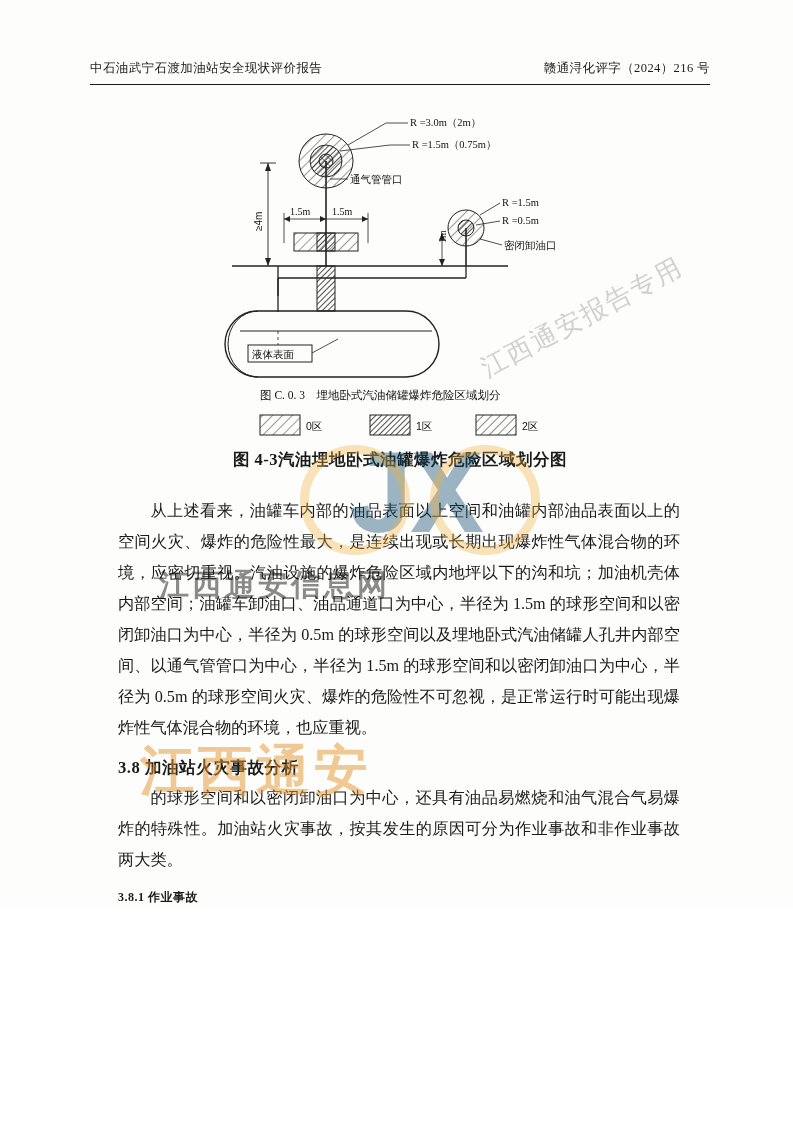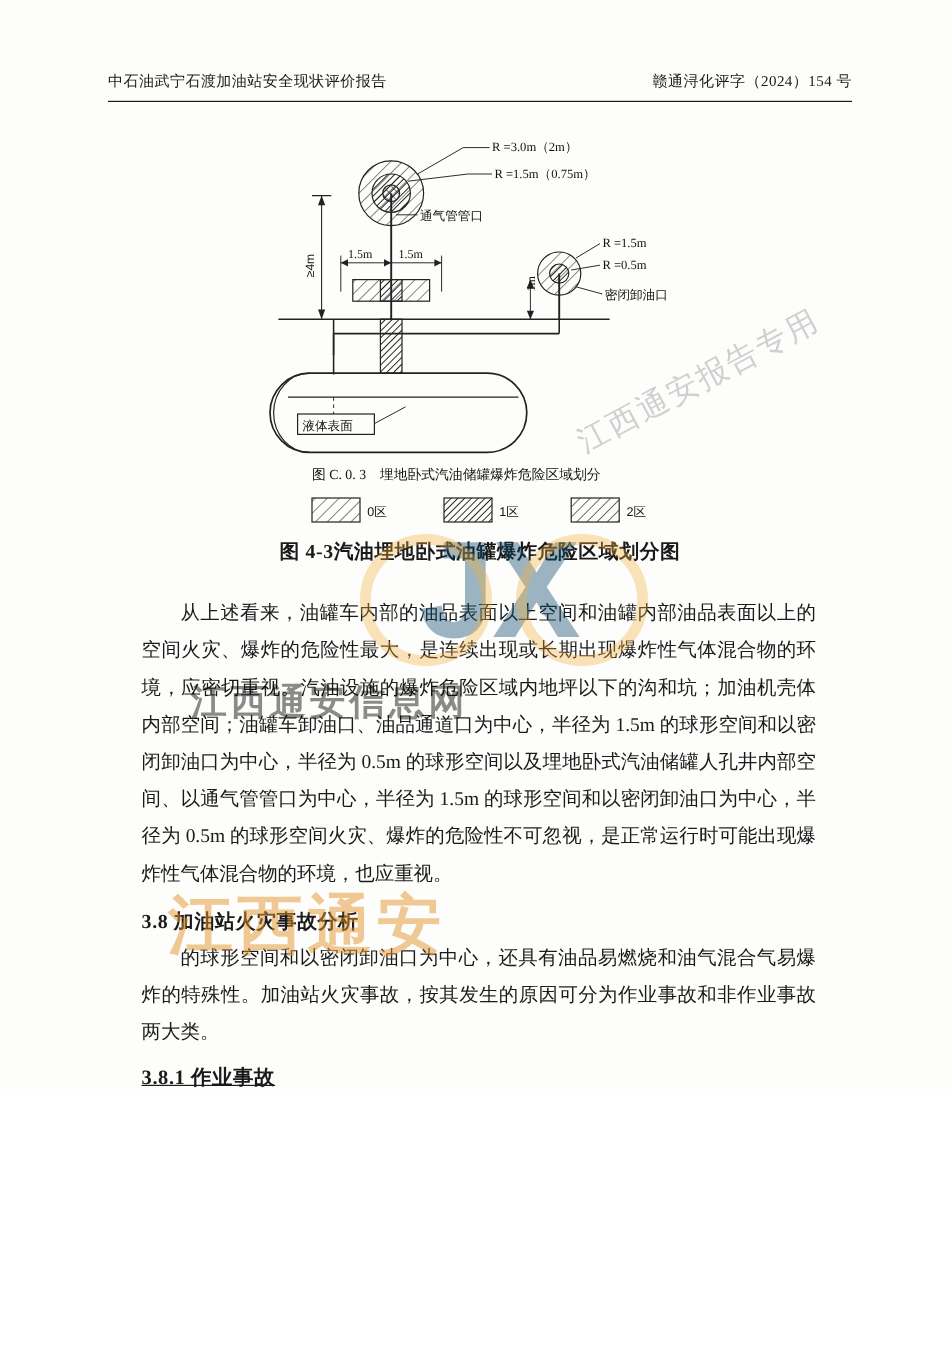--- a/index.html
+++ b/index.html
@@ -74,24 +74,23 @@
   }
   .para { margin: 0 0 0 0; text-indent: 2em; }
   .h2 {
     font-weight: bold;
     font-size: 16.6px;
     margin: 8px 0 0 0;
     letter-spacing: 0.5px;
   }
   .h3 {
     font-weight: bold;
-    font-size: 17px;
+    font-size: 12px;
     margin: 6px 0 0 0;
     letter-spacing: 0.5px;
-    text-decoration: underline;
   }
 
   
   .page-number {
     position: absolute;
     left: 0;
     top: 1038px;
     width: 793px;
     text-align: right;
     font-size: 13px;
@@ -158,21 +157,21 @@
     opacity: 0.35;
   }
 </style>
 </head>
 <body>
 
 <div class="page">
 
   <div class="header">
     <div class="header-left">中石油武宁石渡加油站安全现状评价报告</div>
-    <div class="header-right">赣通浔化评字（2024）154 号</div>
+    <div class="header-right">赣通浔化评字（2024）216 号</div>
   </div>
   <div class="header-rule"></div>
 
   <div class="figure-wrap">
     <svg class="figure-svg" width="360" height="340" viewBox="0 0 360 340" xmlns="http://www.w3.org/2000/svg">
       <defs>
         <pattern id="p0" width="6" height="6" patternUnits="userSpaceOnUse" patternTransform="rotate(45)">
           <line x1="0" y1="0" x2="0" y2="6" stroke="#222" stroke-width="1.1"></line>
         </pattern>
         <pattern id="p1" width="4" height="4" patternUnits="userSpaceOnUse" patternTransform="rotate(45)">

